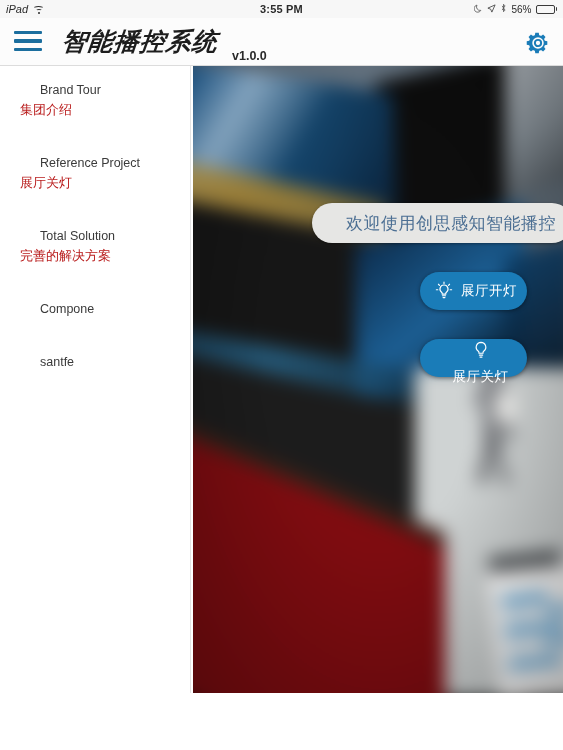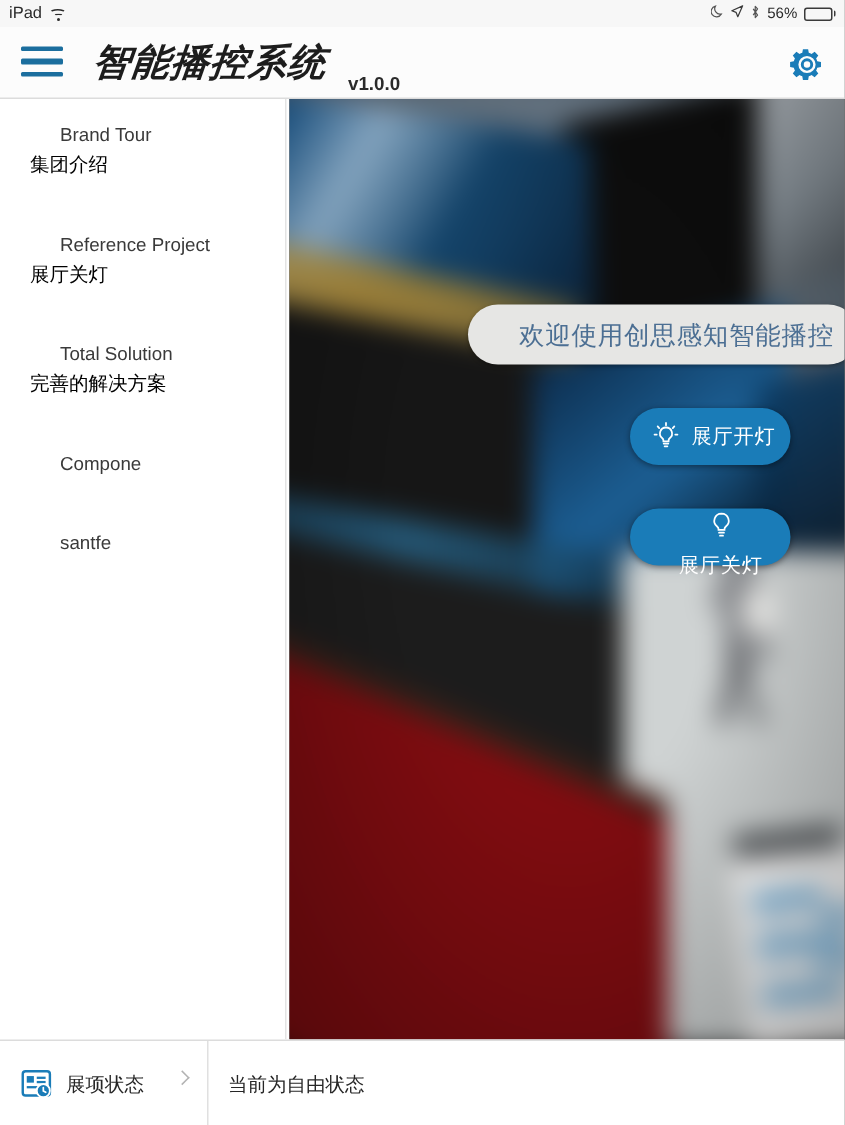--- a/index.html
+++ b/index.html
@@ -11,21 +11,21 @@
   }
   #app { position:relative; width:563px; height:750px; overflow:hidden; }
 
   
   .statusbar{
     position:absolute; left:0; top:0; width:563px; height:18px;
     background:#f7f7f7;
     display:flex; align-items:center;
     font-size:11px; color:#2b2b2b;
   }
-  .sb-left{ position:absolute; left:6px; display:flex; align-items:flex-end; gap:5px; }
+  .sb-left{ position:absolute; left:6px; display:flex; align-items:flex-end; gap:5px;font-style:italic; }
   .sb-center{ position:absolute; left:0; width:563px; text-align:center; font-weight:bold; font-size:11px; letter-spacing:.2px;}
   .sb-right{ position:absolute; right:6px; display:flex; align-items:center; gap:4px; font-size:10px;}
   .wifi-ic{ display:inline-block; width:11px; height:9px; position:relative; }
   .wifi-ic i{ position:absolute; border:1.3px solid #2b2b2b; border-bottom:none;
               border-left-color:transparent; border-right-color:transparent; border-radius:50% 50% 0 0;}
   .wifi-ic i:nth-child(1){ width:11px;height:5px; left:0; top:0;}
   .wifi-ic i:nth-child(2){ width:6px;height:3px; left:2.5px; top:2.5px;}
   .wifi-ic i:nth-child(3){ width:2px;height:2px; left:4.5px; top:5.5px; background:#2b2b2b; border-radius:50%; border:none;}
   .batt{ display:inline-flex; align-items:center; }
   .batt-body{ width:19px;height:9px;border:1px solid #3a3a3a;border-radius:2px;padding:1px;}
@@ -57,21 +57,21 @@
   .gear{ position:absolute; right:12px; top:12px; width:26px; height:26px; cursor:pointer; }
 
   
   .sidebar{
     position:absolute; left:0; top:66px; width:191px; height:627px;
     background:#ffffff; border-right:1px solid #e3e3e3;
     padding-top:8px;
   }
   .menu-item{ padding:7px 0 7px 20px; cursor:pointer; }
   .menu-en{ font-size:12.5px; color:#3a3a3a; line-height:18px;margin-left:20px; }
-  .menu-cn{ font-size:13px; color:#000000; line-height:19px; margin-top:1px;}
+  .menu-cn{ font-size:13px; color:#b91c1c; line-height:19px; margin-top:1px;}
 
   
   .stage{
     position:absolute; left:193px; top:66px; width:372px; height:627px;
     overflow:hidden; background:#121212;
   }
   .bg{ position:absolute; inset:-18px; filter:blur(9px) saturate(1.02); }
   .bg>div{ position:absolute; }
   .bg-base{ inset:0; background:linear-gradient(180deg,#6d7d8c 0%,#59656f 28%,#39424b 48%,#1c1c1c 62%,#111 100%); }
   .scr-left{ left:-40px; top:26px; width:260px; height:120px;
@@ -152,20 +152,21 @@
 
   <div class="statusbar">
     <div class="sb-left">
       <span>iPad</span>
       <span class="wifi-ic">
           <i></i>
           <i></i>
           <i></i>
         </span>
     </div>
+    <div class="sb-center">3:55 PM</div>
     <div class="sb-right">
       <span>
         <svg width="9" height="9" viewBox="0 0 10 10">
             <path d="M7.6 7.1A4 4 0 0 1 3.3 1.2 4 4 0 1 0 7.6 7.1z" fill="none" stroke="#555" stroke-width="0.9"></path>
           </svg>
       </span>
       <span>
         <svg width="9" height="9" viewBox="0 0 10 10">
             <path d="M9 1 1 4.6l3.1 1.2L5.4 9z" fill="none" stroke="#3a3a3a" stroke-width="0.9" stroke-linejoin="round"></path>
           </svg>
@@ -274,32 +275,14 @@
           <g fill="none" stroke="#ffffff" stroke-width="1.3" stroke-linecap="round">
             <path d="M11 3.6a5.3 5.3 0 0 0-3.2 9.5c.6.5 1 1.2 1 1.9v.6h4.4v-.6c0-.7.4-1.4 1-1.9A5.3 5.3 0 0 0 11 3.6z"></path>
             <path d="M9.2 17.6h3.6M9.9 19.8h2.2"></path>
           </g>
         </svg>
       </span>
       <span class="lbl">展厅关灯</span>
     </div>
   </div>
 
-  <div class="bottombar">
-    <div class="bb-left">
-      <span class="bb-icon">
-        <svg viewBox="0 0 22 21" width="21" height="20">
-          <rect x="1.2" y="1.2" width="19" height="17" rx="2" fill="none" stroke="#1a7cb8" stroke-width="1.7"></rect>
-          <rect x="4" y="4.6" width="5" height="4.6" fill="#1a7cb8"></rect>
-          <rect x="11" y="5" width="6.2" height="1.6" fill="#1a7cb8"></rect>
-          <rect x="11" y="8" width="6.2" height="1.6" fill="#1a7cb8"></rect>
-          <rect x="4" y="11.6" width="13.2" height="1.6" fill="#1a7cb8"></rect>
-          <circle cx="15.6" cy="14.8" r="4.6" fill="#1a7cb8" stroke="#ffffff" stroke-width="1.3"></circle>
-          <path d="M15.6 12.6v2.4l1.7 1" fill="none" stroke="#ffffff" stroke-width="1.2" stroke-linecap="round"></path>
-        </svg>
-      </span>
-      <span class="bb-label">展项状态</span>
-      <span class="bb-chev"></span>
-    </div>
-    <div class="bb-status">当前为自由状态</div>
-  </div>
 
 </div>
 
 </body></html>

